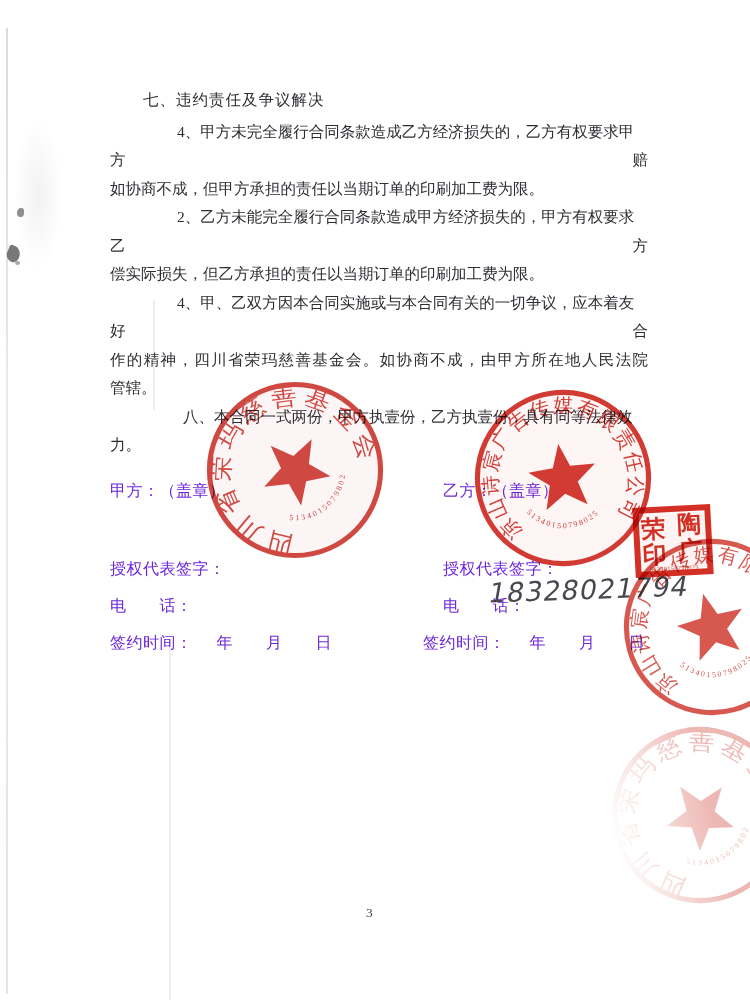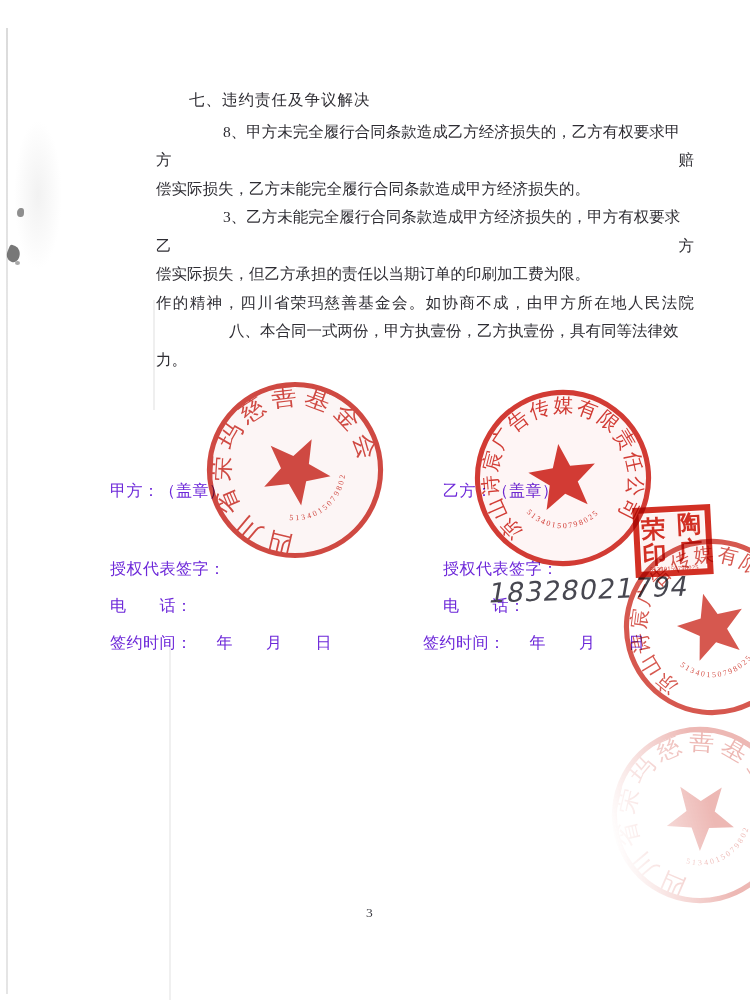--- a/index.html
+++ b/index.html
@@ -17,21 +17,21 @@
     background:radial-gradient(ellipse at center,#e9e9e9 0%,rgba(255,255,255,0) 70%);opacity:.6;}
   .speck1{position:absolute;left:17px;top:208px;width:7px;height:9px;background:#6a6a6a;
     border-radius:60% 40% 50% 50%;opacity:.75;}
   .speck2{position:absolute;left:7px;top:246px;width:13px;height:16px;background:#565656;
     border-radius:20% 70% 45% 60%;transform:rotate(22deg);opacity:.8;}
   .speck3{position:absolute;left:15px;top:261px;width:5px;height:4px;background:#7a7a7a;
     border-radius:50%;opacity:.65;}
 
   
   .doc-body{position:absolute;left:110px;top:86px;width:538px;
-    color:#2e2d33;font-size:15.5px;line-height:28.5px;margin-left:46px;}
+    color:#2e2d33;font-size:15.5px;line-height:28.5px;}
   .ln{width:538px;}
   .ln.h{text-indent:33px;margin-bottom:3px;letter-spacing:1px;}
   .ln.it{text-indent:67px;}
   .ln.s8{text-indent:73px;}
   .ln.j{text-align-last:justify;}
 
   
   .sig{position:absolute;color:#6d28d9;font-size:16px;white-space:pre;letter-spacing:.5px;}
 
   
@@ -65,25 +65,27 @@
 <div class="page-edge-line"></div>
 <div class="crease-v1"></div>
 <div class="crease-v2"></div>
 <div class="smudge"></div>
 <div class="speck1"></div>
 <div class="speck2"></div>
 <div class="speck3"></div>
 
 <div class="doc-body">
   <div class="ln h">七、违约责任及争议解决</div>
-  <div class="ln it j">8、甲方未完全履行合同条款造成乙方经济损失的，乙方有权要求甲方赔</div>
-  <div class="ln">偿实际损失，乙方未能完全履行合同条款造成甲方经济损失的。</div>
-  <div class="ln it j">3、乙方未能完全履行合同条款造成甲方经济损失的，甲方有权要求乙方</div>
+  <div class="ln it j">4、甲方未完全履行合同条款造成乙方经济损失的，乙方有权要求甲方赔</div>
+  <div class="ln">如协商不成，但甲方承担的责任以当期订单的印刷加工费为限。</div>
+  <div class="ln it j">2、乙方未能完全履行合同条款造成甲方经济损失的，甲方有权要求乙方</div>
   <div class="ln">偿实际损失，但乙方承担的责任以当期订单的印刷加工费为限。</div>
+  <div class="ln it j">4、甲、乙双方因本合同实施或与本合同有关的一切争议，应本着友好合</div>
   <div class="ln j">作的精神，四川省荣玛慈善基金会。如协商不成，由甲方所在地人民法院</div>
+  <div class="ln">管辖。</div>
   <div class="ln s8">八、本合同一式两份，甲方执壹份，乙方执壹份，具有同等法律效力。</div>
 </div>
 
 <span class="sig" style="left:110px;top:481px;">甲方：（盖章）</span>
 <span class="sig" style="left:110px;top:559px;">授权代表签字：</span>
 <span class="sig" style="left:110px;top:596px;">电　　话：</span>
 <span class="sig" style="left:110px;top:633px;"><span>签约时间：</span><span style="margin-left:24px;">年　　月　　日</span></span>
 
 <span class="sig" style="left:443px;top:481px;">乙方：（盖章）</span>
 <span class="sig" style="left:443px;top:559px;">授权代表签字：</span>

